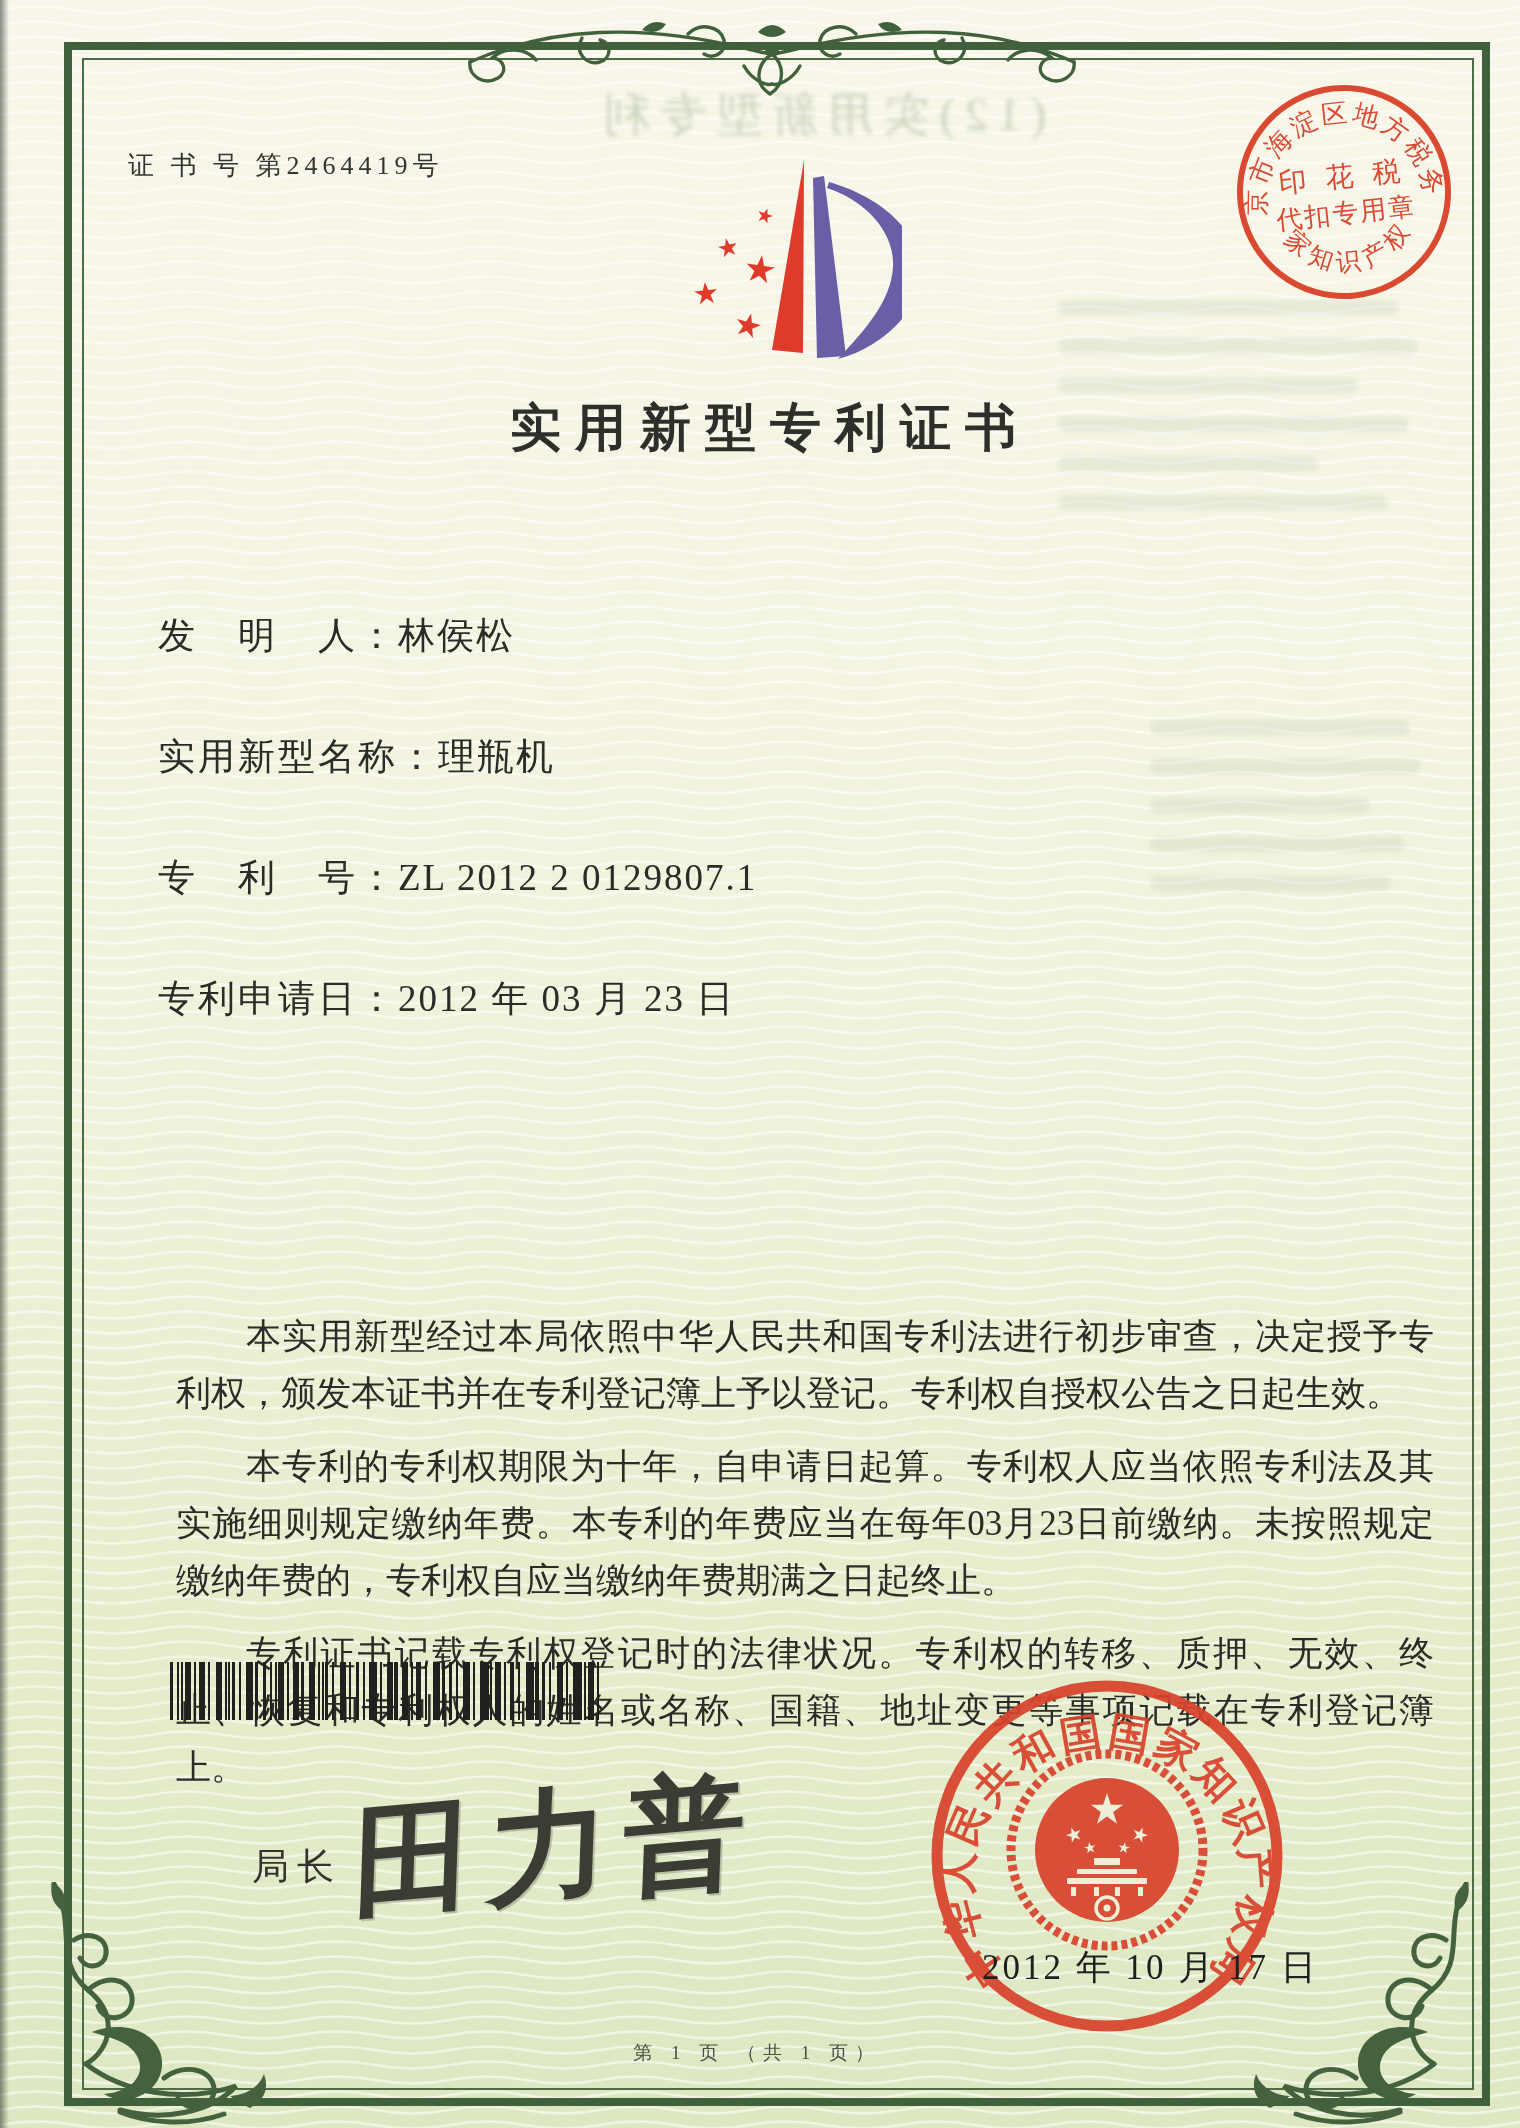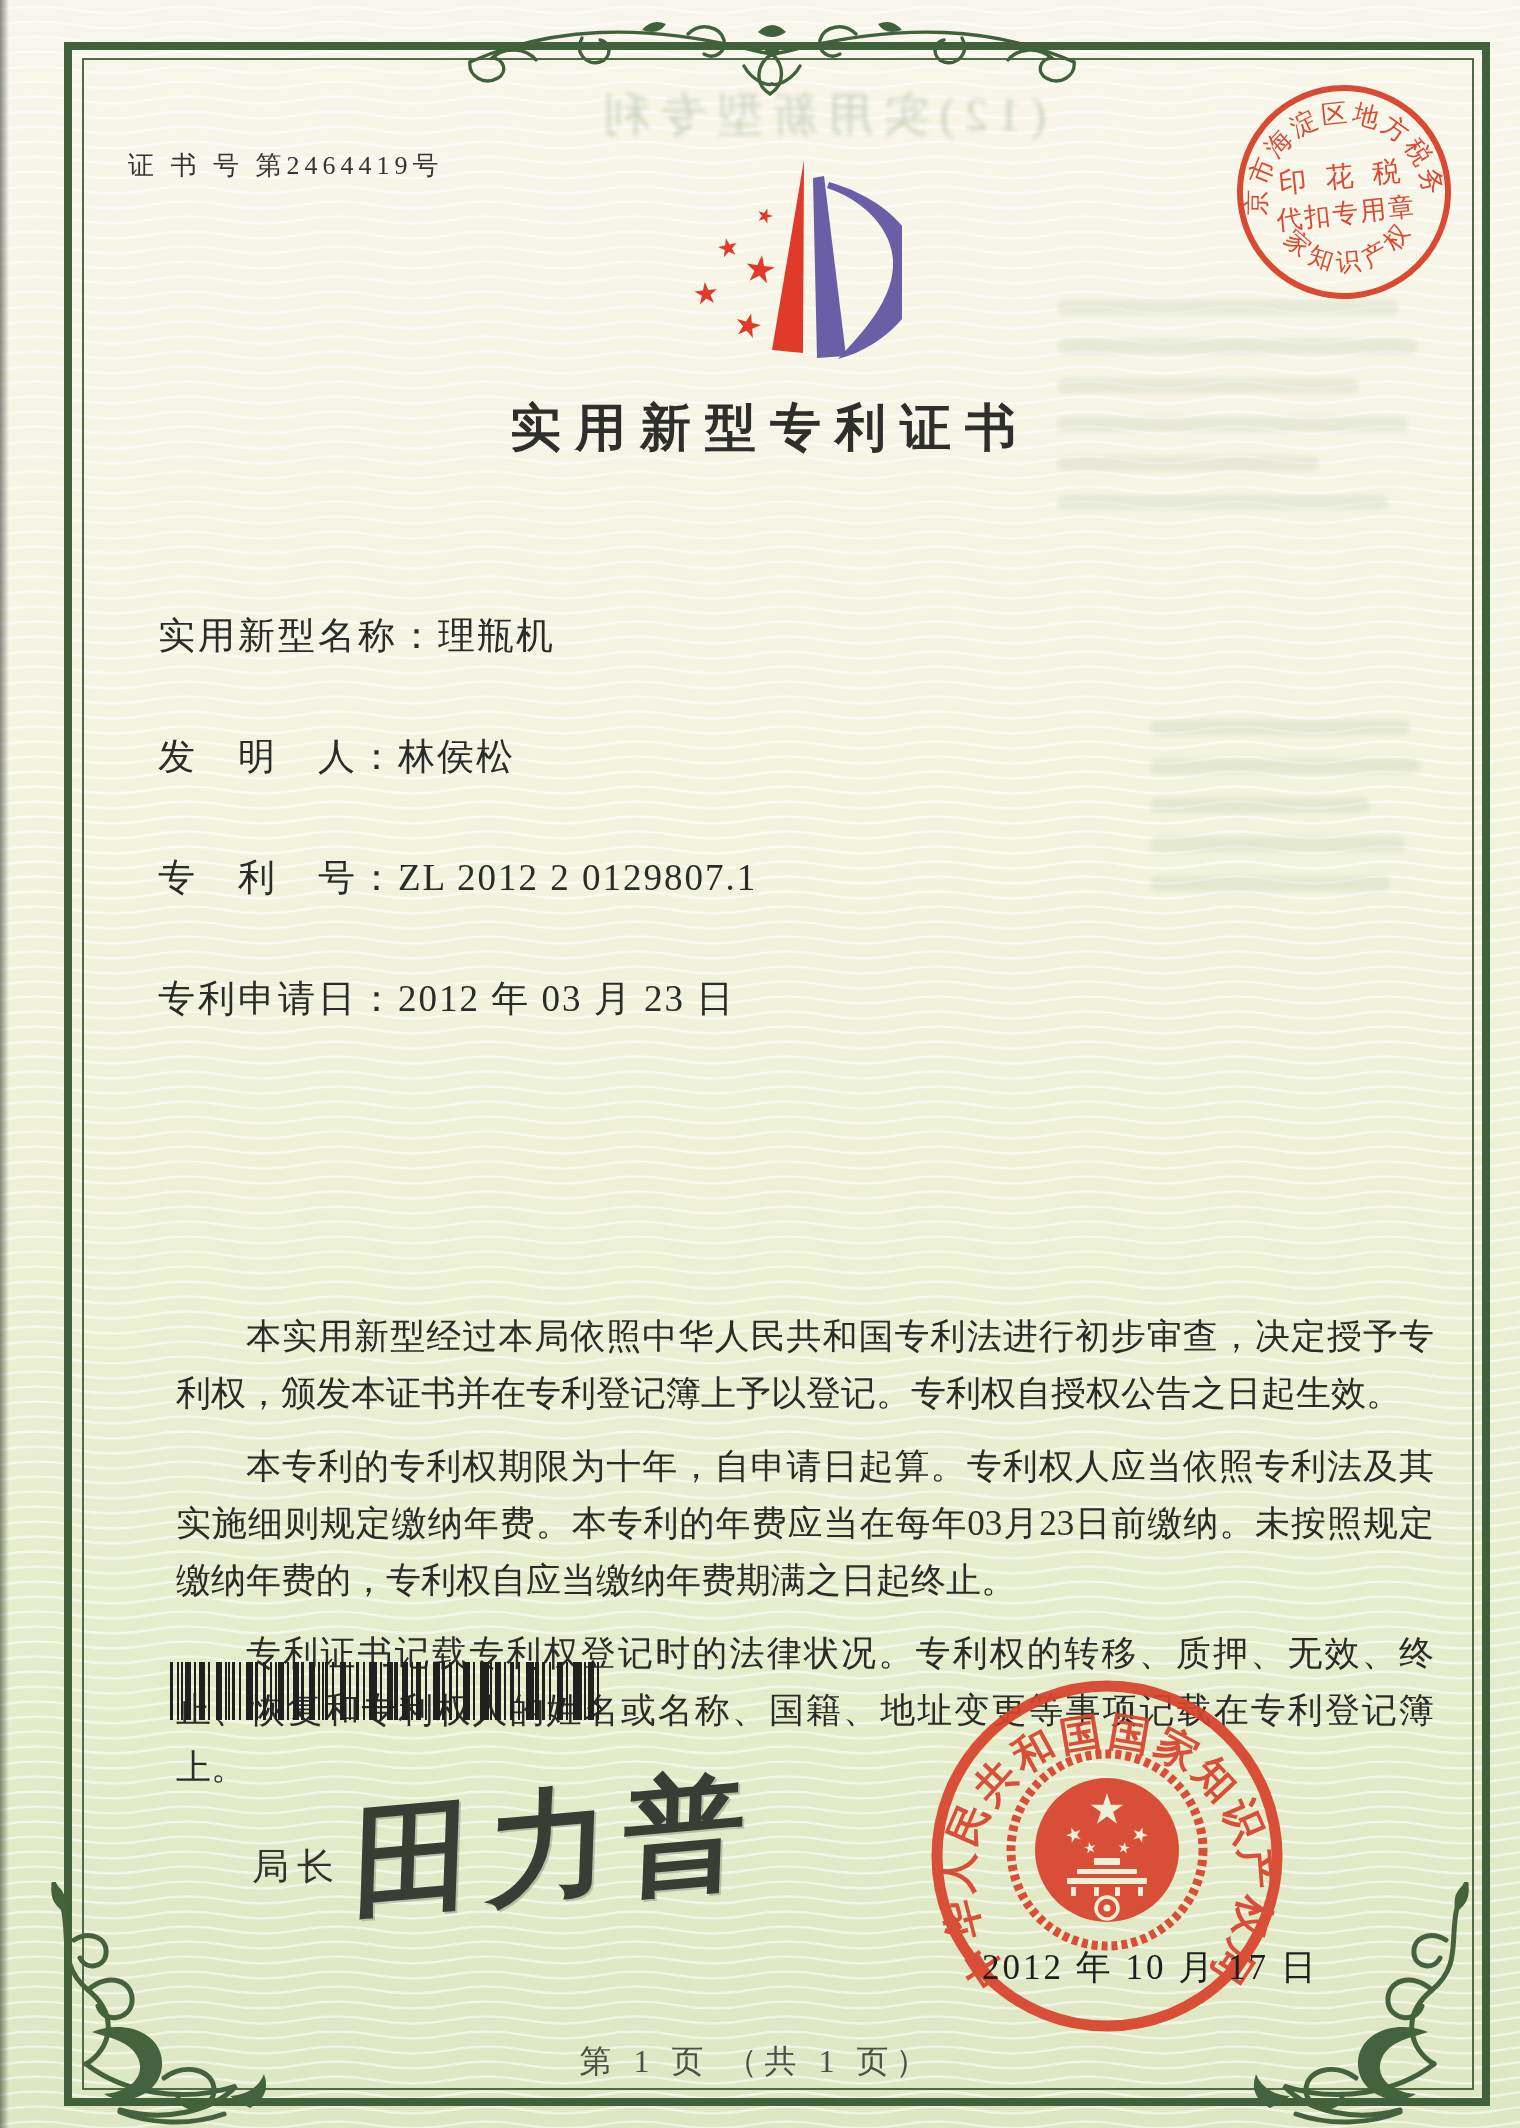--- a/index.html
+++ b/index.html
@@ -45,21 +45,21 @@
       repeating-linear-gradient(90deg,transparent 0 11px,#20201e 11px 13px,transparent 13px 29px,#20201e 29px 35px,transparent 35px 38px,#20201e 38px 40px,transparent 40px 47px);}
   
   .sig-role{position:absolute;left:252px;top:1842px;font-size:37px;letter-spacing:8px;z-index:3;color:#32342d;}
   .sig-name{position:absolute;left:352px;top:1766px;z-index:3;font-size:122px;font-weight:700;
     font-family:"DejaVu Sans","Liberation Sans",sans-serif;color:#3a3d34;letter-spacing:14px;
     transform:rotate(-5deg) skewX(-7deg);text-shadow:2px 2px 0 rgba(58,61,52,.25);}
   
   .seal{position:absolute;left:923px;top:1672px;z-index:3;opacity:.93;}
   .seal-date{position:absolute;left:982px;top:1944px;z-index:4;font-size:35px;letter-spacing:3px;color:#1e1e1c;}
   .footer{position:absolute;left:0;right:6px;top:2040px;text-align:center;z-index:3;
-    font-size:32px;letter-spacing:7px;color:#4c4f45;}
+    font-size:19px;letter-spacing:7px;color:#4c4f45;}
 </style>
 </head>
 <body>
 
 <div class="page">
 
   <svg class="waves" width="1520" height="2128">
     <defs>
       <pattern id="wv" width="150" height="15" patternUnits="userSpaceOnUse">
         <path d="M0 10 Q 37 3 75 10 T 150 10" fill="none" stroke="#ffffff" stroke-width="2.4" opacity="0.55"></path>
@@ -185,24 +185,24 @@
       <textPath href="#taxBottom" startOffset="50%" text-anchor="middle">国家知识产权局</textPath>
     </text>
     <text x="112" y="106" text-anchor="middle" fill="#d94a31" font-size="28" letter-spacing="6" font-family="Liberation Serif, DejaVu Serif, serif">印 花 税</text>
     <text x="112" y="142" text-anchor="middle" fill="#d94a31" font-size="26" letter-spacing="2" font-family="Liberation Serif, DejaVu Serif, serif">代扣专用章</text>
   </svg>
 
   <div class="title">实用新型专利证书</div>
 
   <div class="fields">
     <div class="field-row">
+      <span class="field-label">发　明　人：</span><span class="field-value">林侯松</span>
+    </div>
+    <div class="field-row">
       <span class="field-label">实用新型名称：</span><span class="field-value">理瓶机</span>
-    </div>
-    <div class="field-row">
-      <span class="field-label">发　明　人：</span><span class="field-value">林侯松</span>
     </div>
     <div class="field-row">
       <span class="field-label">专　利　号：</span><span class="field-value">ZL 2012 2 0129807.1</span>
     </div>
     <div class="field-row">
       <span class="field-label">专利申请日：</span><span class="field-value">2012 年 03 月 23 日</span>
     </div>
   </div>
 
   <div class="body-text">

